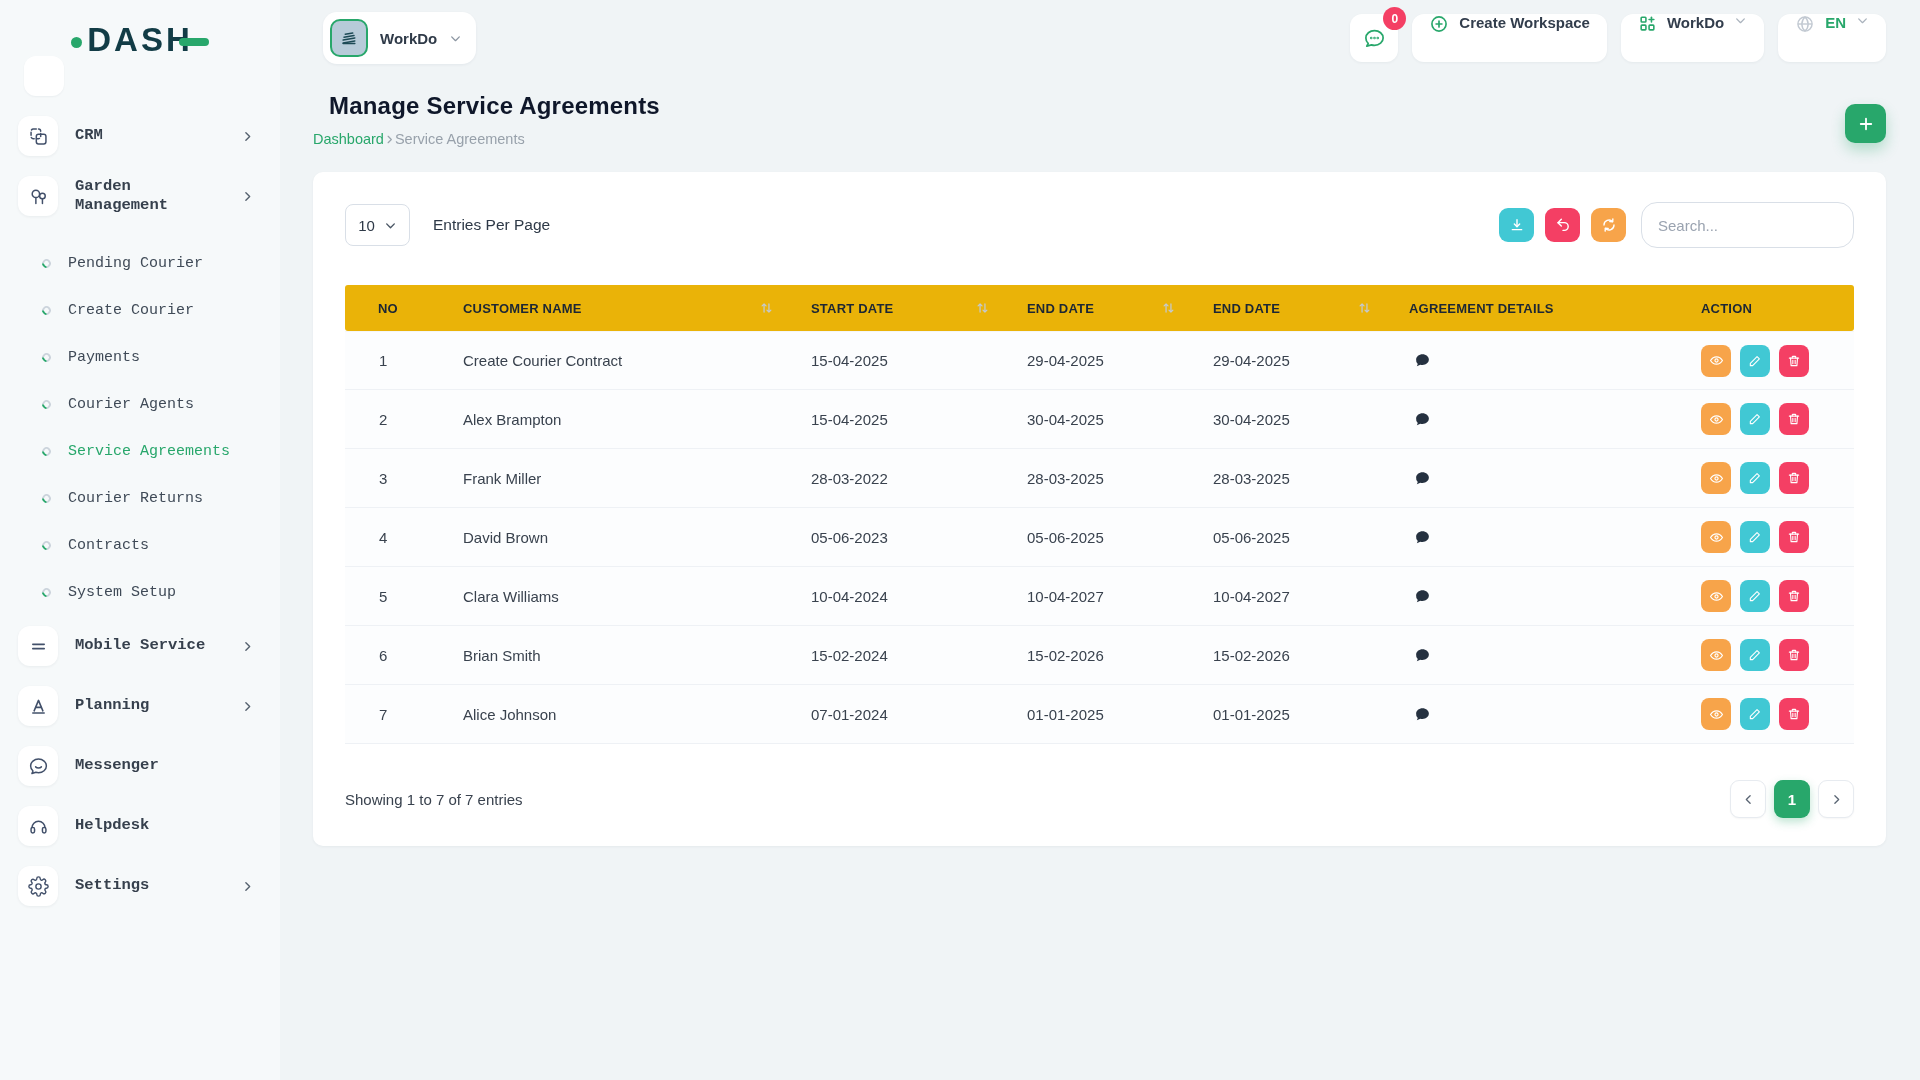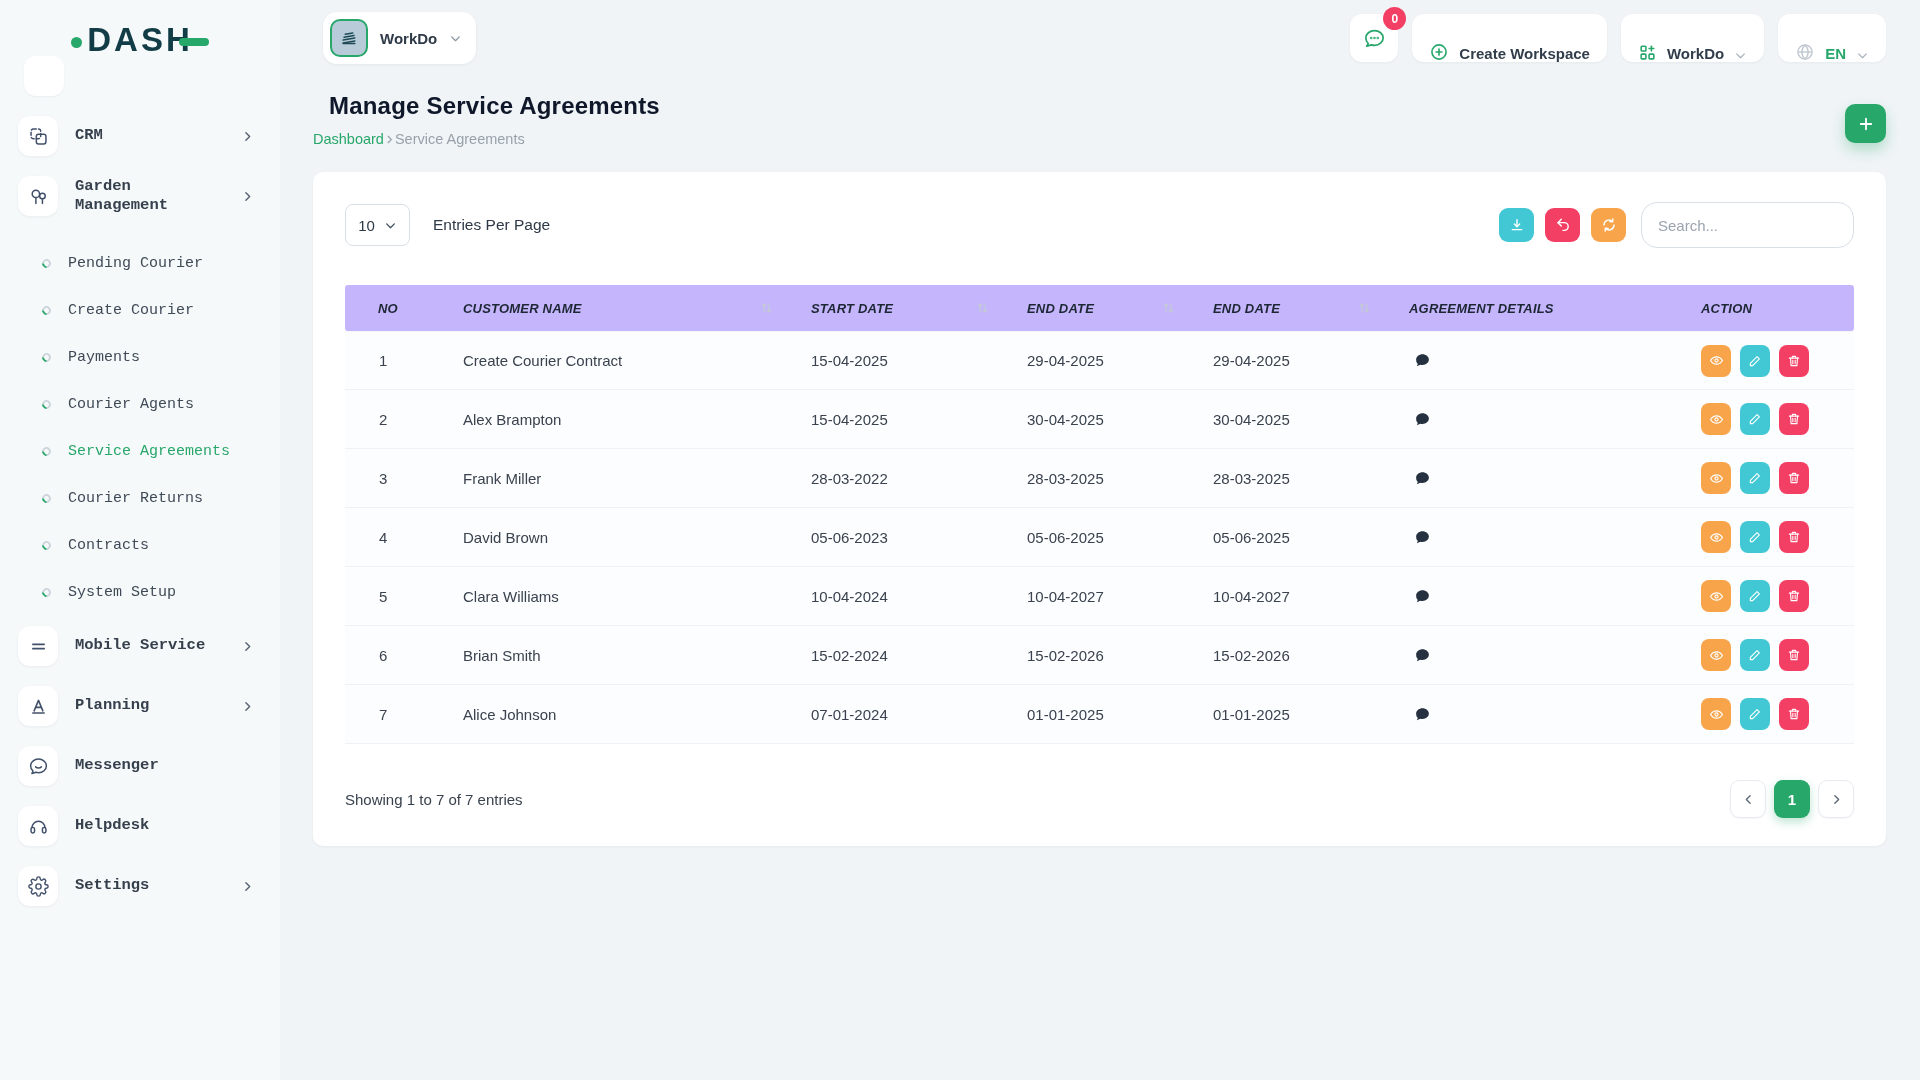--- a/index.html
+++ b/index.html
@@ -34,21 +34,21 @@
 
   
   .main{flex:1;padding:0 34px 0 33px;position:relative;}
   .topbar{margin-top:10px;height:56px;display:flex;align-items:center;}
   .ws-pill{display:flex;align-items:center;gap:12px;background:#fff;border-radius:14px;padding:7px 14px 7px 7px;margin-left:10px;box-shadow:0 1px 3px rgba(18,38,63,.06);cursor:pointer;}
   .ws-ibox{width:38px;height:38px;border-radius:10px;background:#b7cbd9;border:2px solid var(--green);display:flex;align-items:center;justify-content:center;color:#1d4a56;}
   .ws-lbl{font-size:15px;font-weight:700;color:#2f3a48;}
   .tb-right{margin-left:auto;display:flex;align-items:center;gap:14px;}
   .icon-btn{position:relative;width:48px;height:48px;background:#fff;border-radius:12px;border:none;display:flex;align-items:center;justify-content:center;cursor:pointer;box-shadow:0 1px 3px rgba(18,38,63,.05);color:var(--green);}
   .badge{position:absolute;top:-7px;right:-8px;min-width:23px;height:23px;border-radius:12px;background:var(--pink);color:#fff;font-size:12px;font-weight:700;display:flex;align-items:center;justify-content:center;padding:0 6px;}
-  .pill-btn{height:48px;background:#fff;border-radius:12px;border:none;display:flex;align-items:flex-end;gap:10px;padding:0 17px;font-size:15px;color:#323d4c;font-weight:600;cursor:pointer;box-shadow:0 1px 3px rgba(18,38,63,.05);font-family:inherit;}
+  .pill-btn{height:48px;background:#fff;border-radius:12px;border:none;display:flex;align-items:flex-start;gap:10px;padding:0 17px;font-size:15px;color:#323d4c;font-weight:600;cursor:pointer;box-shadow:0 1px 3px rgba(18,38,63,.05);font-family:inherit;}
   .pill-btn .grey{color:#aab3bd;}
   .pill-btn .green-txt{color:var(--green);font-weight:700;}
 
   .page-head{display:flex;align-items:flex-start;margin-top:26px;}
   .title{font-size:24px;font-weight:800;color:#0f172a;letter-spacing:.2px;margin-left:16px;}
   .crumbs{margin-top:11px;font-size:14.5px;display:flex;align-items:center;}
   .crumb-home{color:var(--green);cursor:pointer;}
   .crumb-sep{color:#9aa4ae;display:flex;}
   .crumb-cur{color:#98a1ab;}
   .add-btn{margin-left:auto;margin-top:12px;width:41px;height:39px;border-radius:10px;border:none;background:var(--green);color:#fff;display:flex;align-items:center;justify-content:center;cursor:pointer;box-shadow:0 7px 14px rgba(40,167,107,.3);}
@@ -60,21 +60,21 @@
   .ctl-right{margin-left:auto;display:flex;align-items:center;}
   .sq-btn{width:35px;height:34px;border-radius:9px;border:none;display:flex;align-items:center;justify-content:center;color:#fff;cursor:pointer;margin-left:11px;}
   .sq-teal{background:var(--teal);}
   .sq-pink{background:var(--pink);}
   .sq-orange{background:var(--orange);}
   .search{width:213px;height:46px;margin-left:15px;border:1px solid var(--border);border-radius:16px;padding:0 16px;font-size:15px;color:#333;background:#fff;outline:none;font-family:inherit;}
   .search::placeholder{color:#9aa3b0;}
 
   .table{margin-top:37px;}
   .grid{display:grid;grid-template-columns:96px 348px 216px 186px 196px 292px 1fr;}
-  .thead{background:#c4b5fd;height:46px;align-items:center;border-radius:3px;font-style:italic;}
+  .thead{background:#eab308;height:46px;align-items:center;border-radius:3px;}
   .th{font-size:13px;font-weight:700;color:#1d2734;letter-spacing:.2px;padding-left:22px;display:flex;align-items:center;height:100%;}
   .th.first{padding-left:33px;}
   .th .sort{margin-left:auto;margin-right:16px;color:#c3cad3;}
   .trow{height:59px;align-items:center;background:#fcfdfe;border-bottom:1px solid #eef1f5;}
   .trow:first-child{border-top:1px solid #f4f6f9;}
   .td{font-size:15px;color:#39424e;padding-left:22px;}
   .td.no{padding-left:34px;}
   .td.bubble{color:#253140;padding-left:27px;}
   .td.actions{display:flex;gap:9px;padding-left:22px;}
   .act-btn{width:30px;height:32px;border-radius:8px;border:none;display:flex;align-items:center;justify-content:center;color:#fff;cursor:pointer;}

